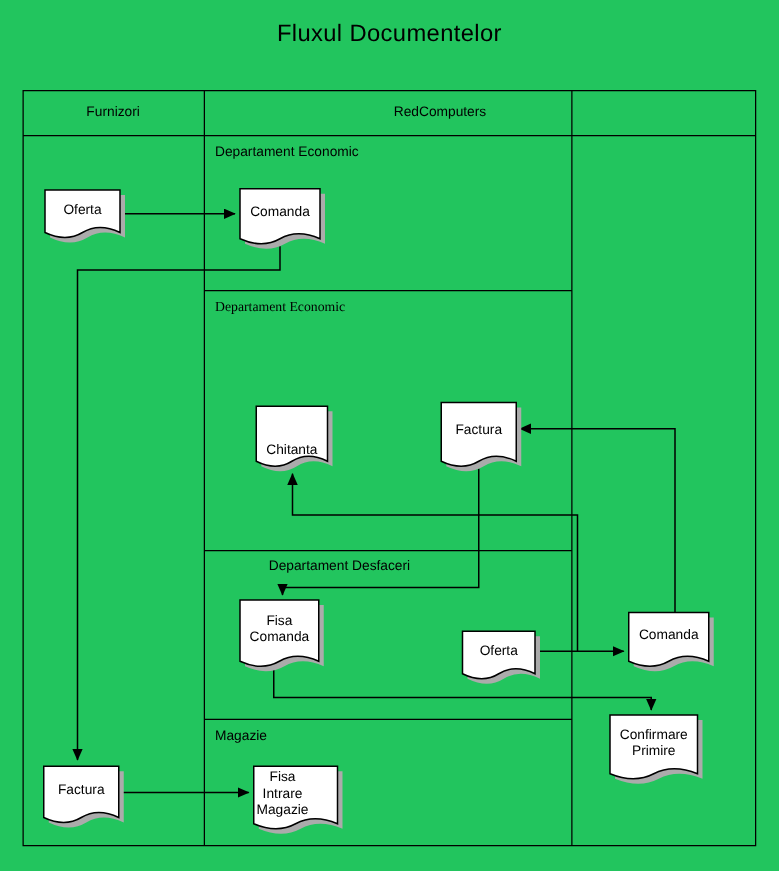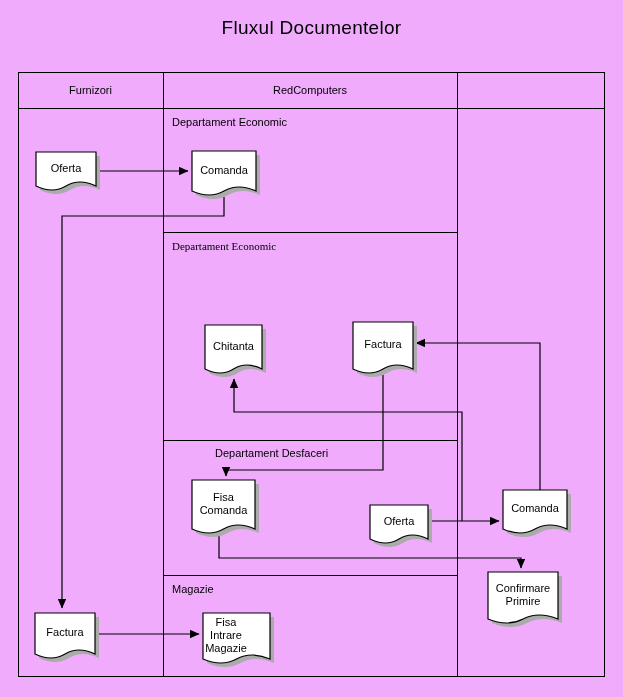--- a/index.html
+++ b/index.html
@@ -1,25 +1,25 @@
 <!DOCTYPE html>
 <html><head>
 <meta charset="utf-8">
 <style>
   html,body{margin:0;padding:0;background:#ffffff;}
   body{font-family:"Liberation Sans", sans-serif;color:#000;}
-  .stage{position:relative;width:623px;height:697px;background:#f0abfc;overflow:hidden;}
+  .stage{position:relative;width:623px;height:697px;background:#22c55e;overflow:hidden;}
   .stage svg{position:absolute;left:0;top:0;}
   .title{
     position:absolute;left:0;top:17px;width:623px;text-align:center;
     font-size:19px;font-weight:400;color:#000;letter-spacing:.3px;
   }
   .lane-label{position:absolute;top:84px;font-size:11px;text-align:center;color:#000;}
   #lane-label-furnizori{left:18px;width:145px;}
-  #lane-label-redcomputers{left:163px;width:294px;}
+  #lane-label-redcomputers{left:163px;width:294px;padding-left:42px;}
   #lane-label-clienti{left:457px;width:148px;}
   .section-label{position:absolute;left:172px;font-size:11px;color:#000;}
   #section-label-achizitii{top:116px;}
   #section-label-economic{top:240px;font-family:Liberation Serif, serif;}
   #section-label-desfaceri{top:447px;padding-left:43px;}
   #section-label-magazie{top:583px;}
   .node-label{
     position:absolute;display:flex;flex-direction:column;align-items:center;justify-content:center;
     font-size:11px;line-height:13px;text-align:center;color:#000;pointer-events:none;
   }
@@ -91,21 +91,21 @@
   <div class="section-label" id="section-label-desfaceri">Departament Desfaceri</div>
   <div class="section-label" id="section-label-magazie">Magazie</div>
 
   <div id="labels-layer">
       <div class="node-label" style="left: 36px; top: 152px; width: 60px; height: 32px;">
         <span>Oferta</span>
       </div>
       <div class="node-label" style="left: 192px; top: 151px; width: 64px; height: 38px;">
         <span>Comanda</span>
       </div>
-      <div class="node-label" style="left: 205px; top: 325px; width: 57px; height: 42px;">
+      <div class="node-label" style="left: 205px; top: 325px; width: 57px; height: 42px; justify-content: flex-end;">
         <span>Chitanta</span>
       </div>
       <div class="node-label" style="left: 353px; top: 322px; width: 60px; height: 45px;">
         <span>Factura</span>
       </div>
       <div class="node-label" style="left: 192px; top: 480px; width: 63px; height: 47px;">
         <span>Fisa</span>
         <span>Comanda</span>
       </div>
       <div class="node-label" style="left: 370px; top: 505px; width: 58px; height: 32px;">

